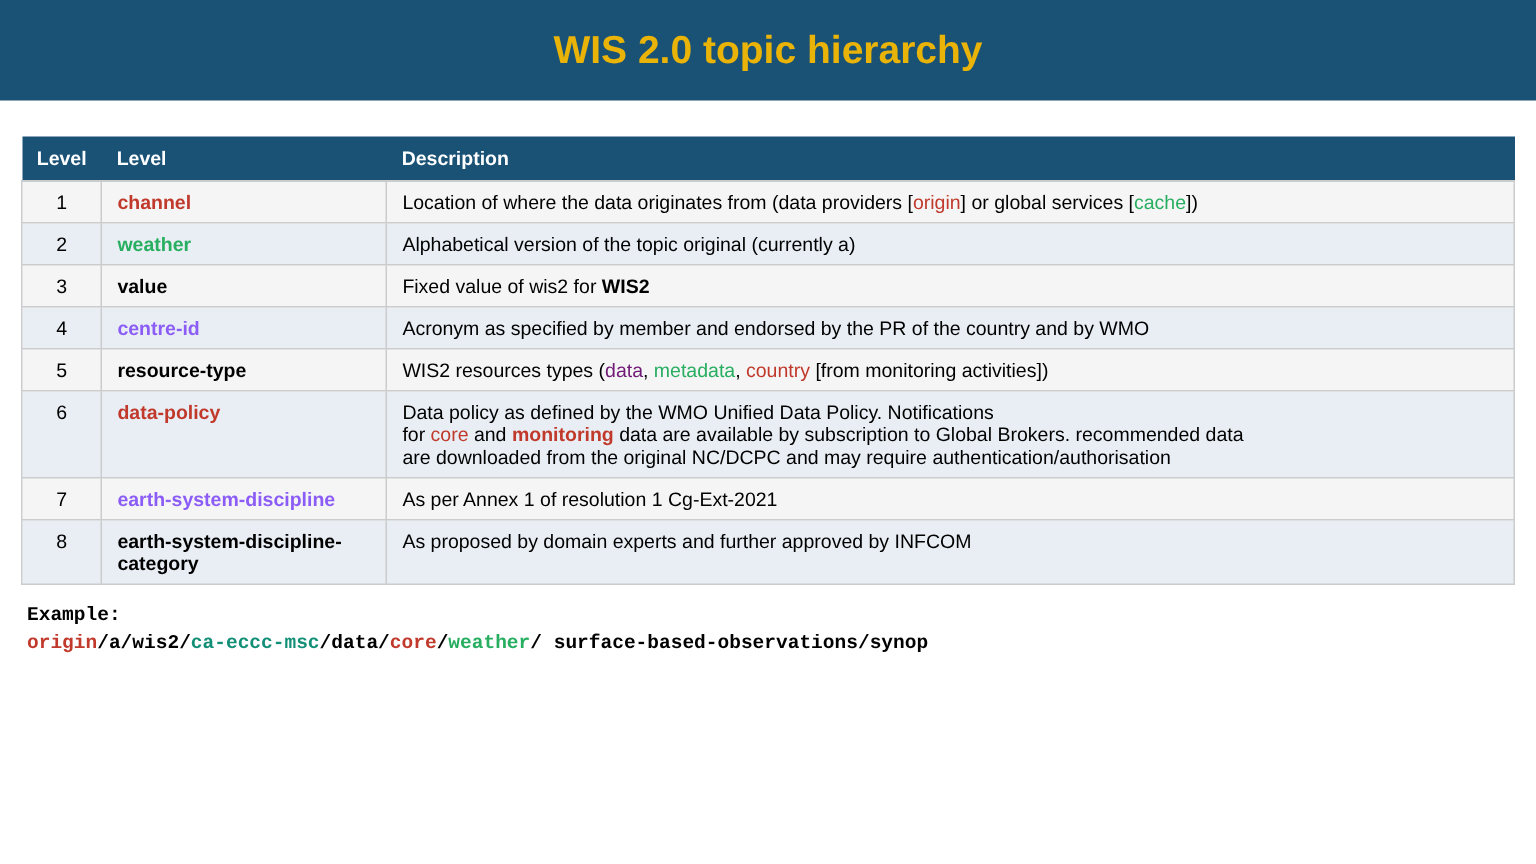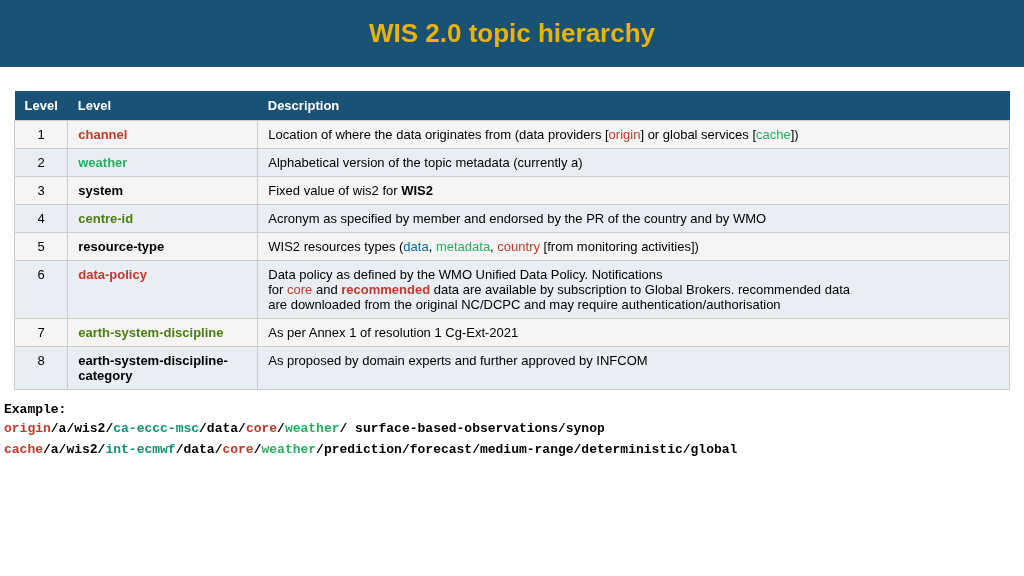--- a/index.html
+++ b/index.html
@@ -64,30 +64,30 @@
       border: 1px solid #ccc;
     }
 
     td:first-child {
       font-weight: normal;
       text-align: center;
     }
 
     .name-red { color: #c0392b; font-weight: bold; text-align: right; }
     .name-green { color: #27ae60; font-weight: bold; }
-    .name-teal { color: #4d7c0f; font-weight: bold; }
+    .name-teal { color: #8b5cf6; font-weight: bold; }
     .name-black-bold { font-weight: bold; }
 
     .inline-red { color: #c0392b; }
     .inline-green { color: #27ae60; }
-    .inline-orange { color: #0369a1; }
+    .inline-orange { color: #701a75; }
     .inline-bold { font-weight: bold; }
 
     .example-section {
-      padding: 6px 14px 8px 4px;
+      padding: 6px 14px 8px 18px;
       font-family: 'Courier New', Courier, monospace;
       font-size: 13px;
       font-weight: bold;
     }
 
     .example-label {
       color: #000;
       margin-bottom: 2px;
     }
 
@@ -119,53 +119,52 @@
     </thead>
     <tbody id="table-body">
     <tr>
           <td>1</td>
           <td><span class="name-red">channel</span></td>
           <td>Location of where the data originates from (data providers [<span class="inline-red">origin</span>] or global services [<span class="inline-green">cache</span>])</td>
         </tr>
         <tr>
           <td>2</td>
           <td><span class="name-green">weather</span></td>
-          <td>Alphabetical version of the topic metadata (currently a)</td>
+          <td>Alphabetical version of the topic original (currently a)</td>
         </tr>
         <tr>
           <td>3</td>
-          <td><span class="name-black-bold">system</span></td>
+          <td><span class="name-black-bold">value</span></td>
           <td>Fixed value of wis2 for <strong>WIS2</strong></td>
         </tr>
         <tr>
           <td>4</td>
           <td><span class="name-teal">centre-id</span></td>
           <td>Acronym as specified by member and endorsed by the PR of the country and by WMO</td>
         </tr>
         <tr>
           <td>5</td>
           <td><span class="name-black-bold">resource-type</span></td>
           <td>WIS2 resources types (<span class="inline-orange">data</span>, <span class="inline-green">metadata</span>, <span class="inline-red">country</span> [from monitoring activities])</td>
         </tr>
         <tr>
           <td>6</td>
           <td><span class="name-red">data-policy</span></td>
-          <td>Data policy as defined by the WMO Unified Data Policy.  Notifications<br>for <span class="inline-red">core</span> and <span class="inline-red inline-bold">recommended</span> data are available by subscription to Global Brokers. recommended data<br>are downloaded from the original NC/DCPC and may require authentication/authorisation</td>
+          <td>Data policy as defined by the WMO Unified Data Policy.  Notifications<br>for <span class="inline-red">core</span> and <span class="inline-red inline-bold">monitoring</span> data are available by subscription to Global Brokers. recommended data<br>are downloaded from the original NC/DCPC and may require authentication/authorisation</td>
         </tr>
         <tr>
           <td>7</td>
           <td><span class="name-teal">earth-system-discipline</span></td>
           <td>As per Annex 1 of resolution 1 Cg-Ext-2021</td>
         </tr>
         <tr>
           <td>8</td>
           <td><span class="name-black-bold">earth-system-discipline-<br>category</span></td>
           <td>As proposed by domain experts and further approved by INFCOM</td>
         </tr>
       </tbody>
   </table>
 </div>
 
 <div class="example-section">
   <div class="example-label">Example:</div>
   <div class="example-line" id="example-line-1"><span class="ex-red">origin</span><span class="ex-black">/a/wis2/</span><span class="ex-teal">ca-eccc-msc</span><span class="ex-black">/data/</span><span class="ex-red">core</span><span class="ex-black">/</span><span class="ex-green">weather</span><span class="ex-black">/  surface-based-observations/synop</span></div>
-  <div class="example-line" id="example-line-2"><span class="ex-red">cache</span><span class="ex-black">/a/wis2/</span><span class="ex-teal">int-ecmwf</span><span class="ex-black">/data/</span><span class="ex-red">core</span><span class="ex-black">/</span><span class="ex-green">weather</span><span class="ex-black">/prediction/forecast/medium-range/deterministic/global</span></div>
 </div>
 
 </body></html>

